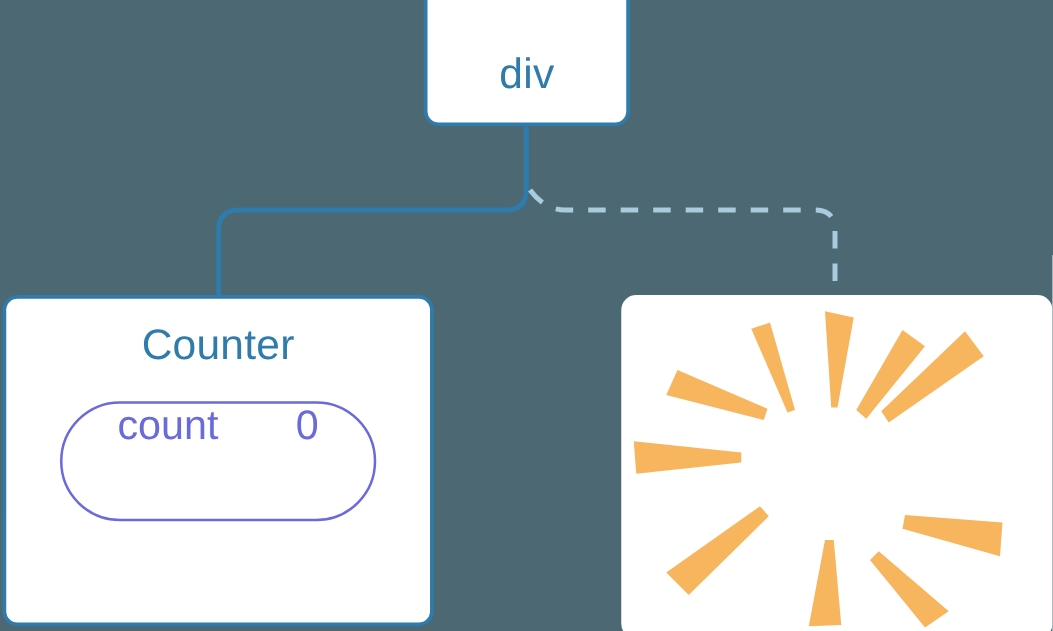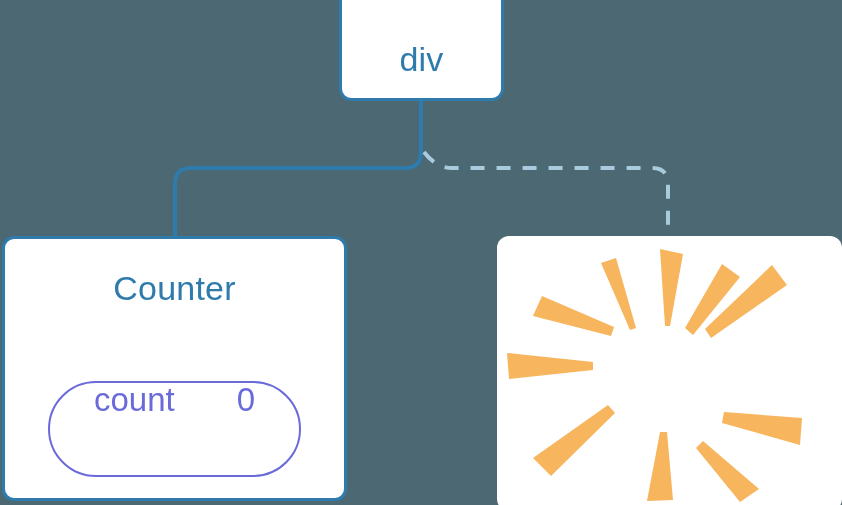--- a/index.html
+++ b/index.html
@@ -56,22 +56,21 @@
   #node-counter {
     left: 2px;
     top: 236px;
     width: 345px;
     height: 265px;
     border: 3px solid #2e7bac;
     border-radius: 12px;
     display: flex;
     flex-direction: column;
     align-items: center;
-    padding-top: 32px;
-    gap: 48px;
+    padding-top: 20px;
   }
   #node-counter .node-title {
     font-size: 34px;
     color: #2e7bac;
     letter-spacing: 0.2px;
     line-height: 1;
     margin-bottom: 28px;
   }
 
   

